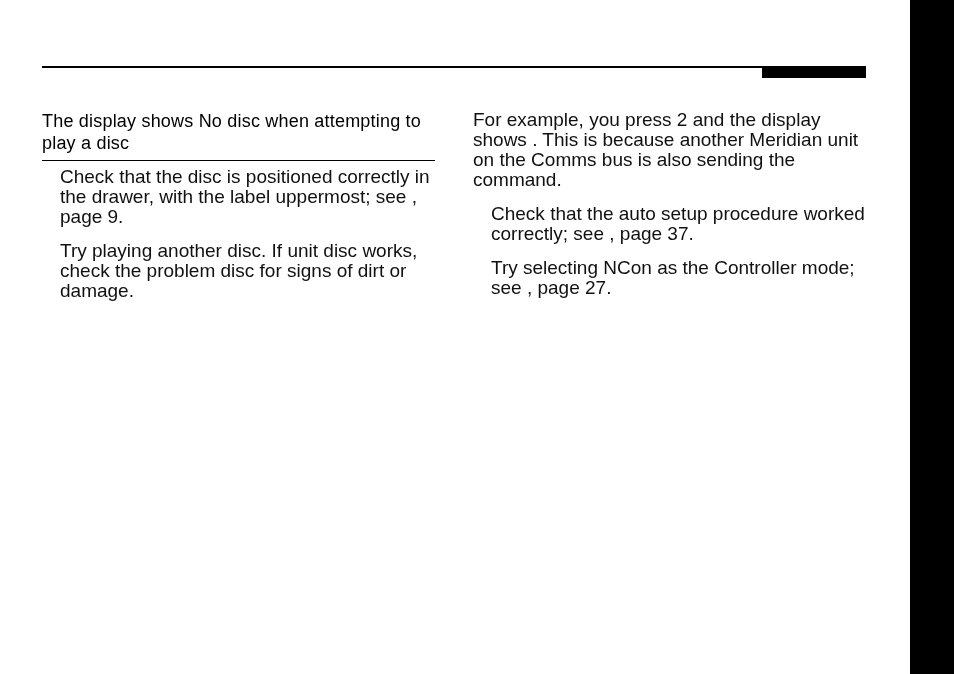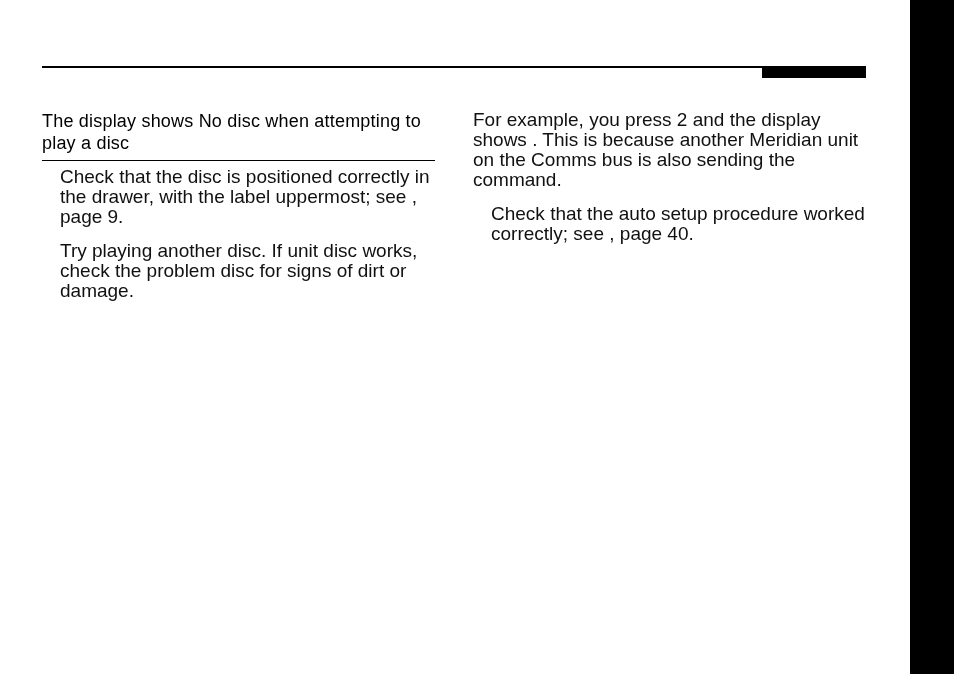--- a/index.html
+++ b/index.html
@@ -101,19 +101,20 @@
 
 
 
       </div>
 
       <div class="col">
 
 
         <p class="body">For example, you press 2 and the display shows              . This is because another Meridian unit on the Comms bus is also sending the command.</p>
 
-        <p class="bullet">Check that the auto setup procedure worked correctly; see                                                                                    , page 40.</p>
+        <p class="bullet">Check that the auto setup procedure worked correctly; see                                                                                    , page 37.</p>
 
+        <p class="bullet">Try selecting NCon as the Controller mode; see                                               , page 27.</p>
       </div>
 
     </div>
   </div>
 </div>
 
 </body></html>

